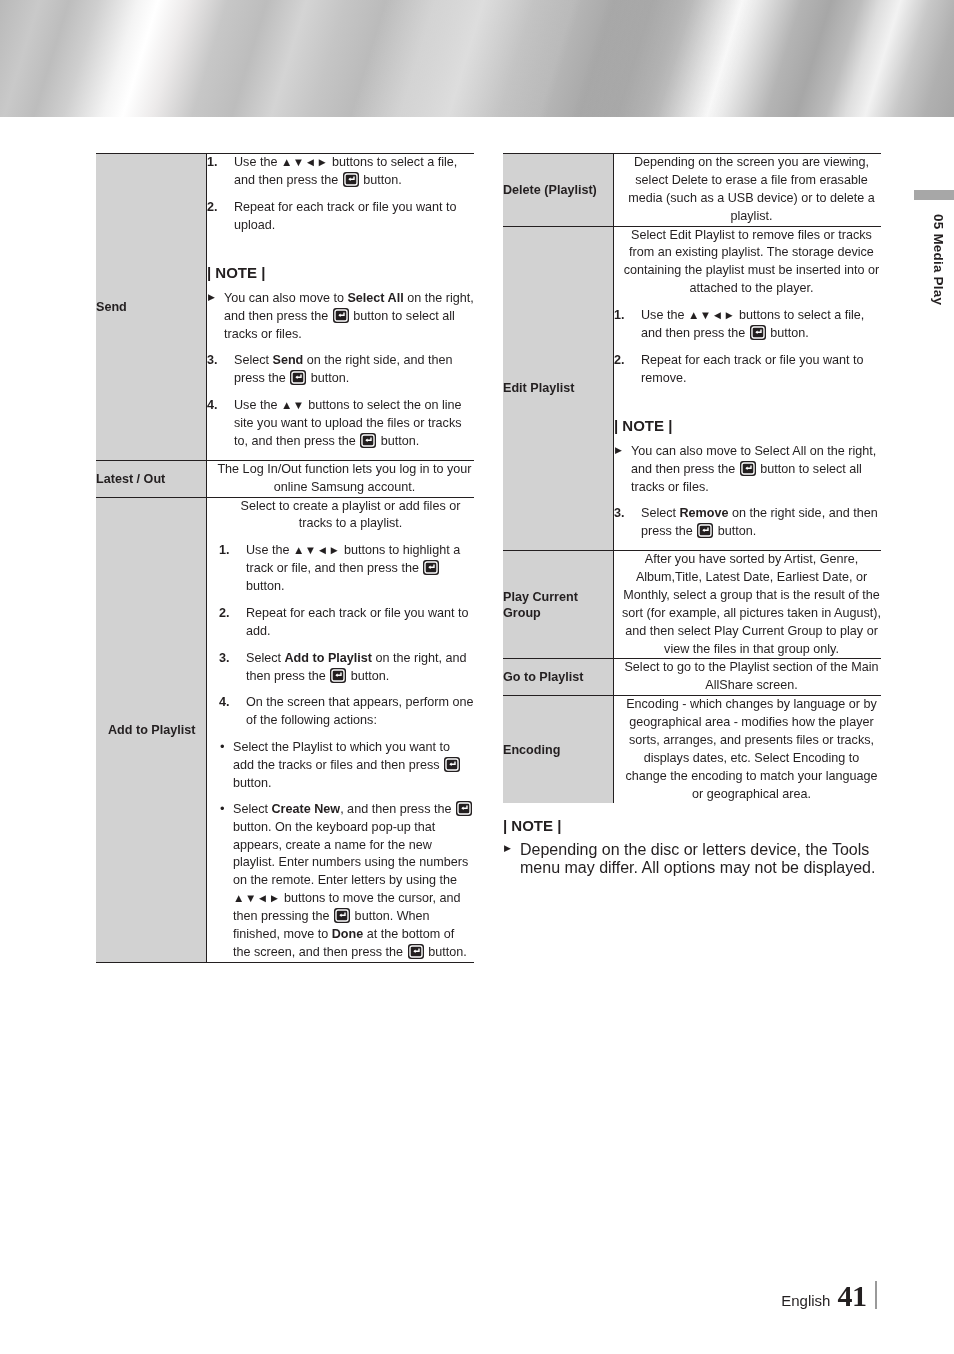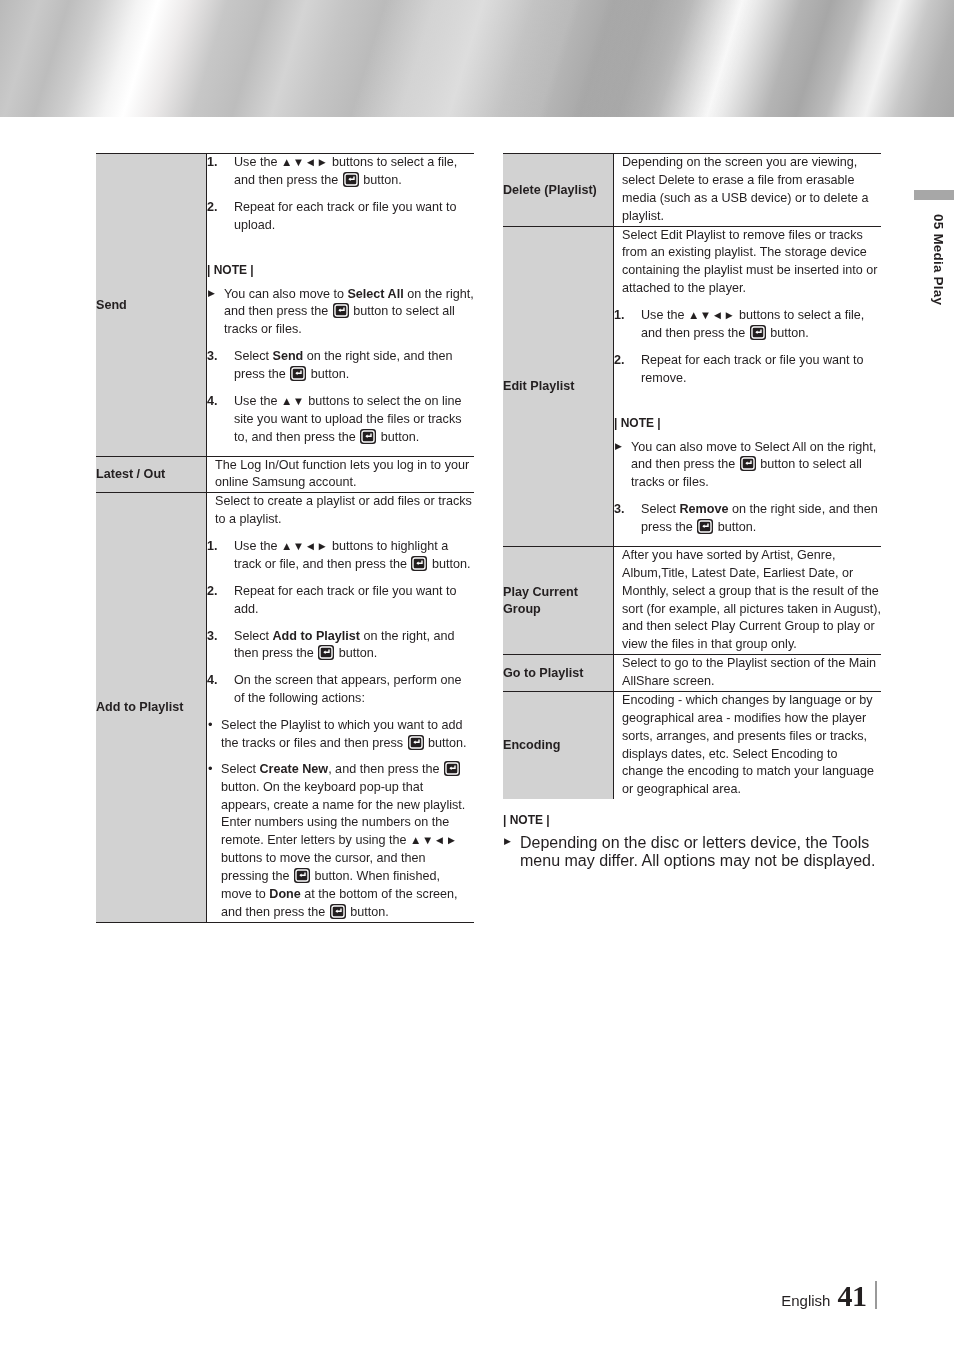--- a/index.html
+++ b/index.html
@@ -60,41 +60,41 @@
     font-weight:bold;font-size:12.6px;line-height:1.28;
     padding:10px 10px 10px 7px;
     vertical-align:middle;
     width:110px;
   }
   td.bdy{
     border-top:1.6px solid #231f20;
     font-size:12.6px;line-height:1.42;
     padding:9px 4px 10px 12px;
   }
-  tr.last td{border-bottom:1.6px solid #231f20;}
-
-  
-  .para{margin:0 0 9px 8px;}
+  tr.last td{border-bottom:1.6px solid #231f20;padding-left:12px;}
+
+  
+  .para{margin:0 0 9px 8px;text-align:center;}
   .para:last-child{margin-bottom:0;}
   ol.steps{margin:0 0 9px 0;padding:0;list-style:none;counter-reset:none;}
   ol.steps li{
     position:relative;padding-left:27px;margin-bottom:9px;
   }
   ol.steps li:last-child{margin-bottom:0;}
   ol.steps li .n{
     position:absolute;left:0;top:0;font-weight:bold;
   }
   ul.bullets{margin:0 0 0 0;padding:0;list-style:none;}
   ul.bullets li{
     position:relative;padding-left:14px;margin-bottom:8px;
   }
   ul.bullets li:last-child{margin-bottom:0;}
   ul.bullets li .dot{position:absolute;left:1px;top:-1px;font-size:13px;}
 
-  .note-hd{font-weight:bold;font-size:12px;margin:27px 0 7px 0;}
+  .note-hd{font-weight:bold;font-size:15px;margin:27px 0 7px 0;}
   ul.notes{margin:0 0 9px 0;padding:0;list-style:none;}
   ul.notes li{position:relative;padding-left:17px;margin-bottom:7px;}
   ul.notes li:last-child{margin-bottom:0;}
   ul.notes li .tri{position:absolute;left:1px;top:0px;font-size:9px;line-height:1.75;}
 
   b{font-weight:bold;}
 
   
   .ebtn{
     display:inline-block;width:16px;height:15px;border-radius:3px;

